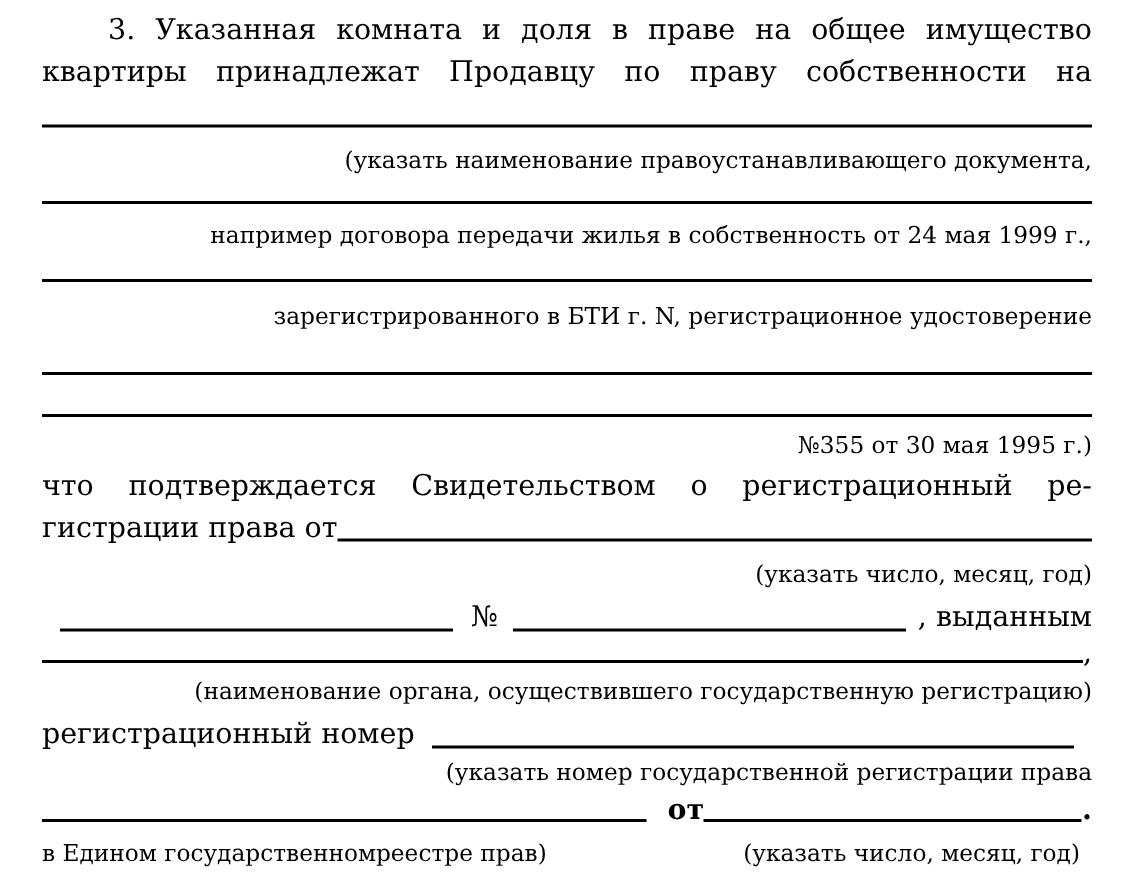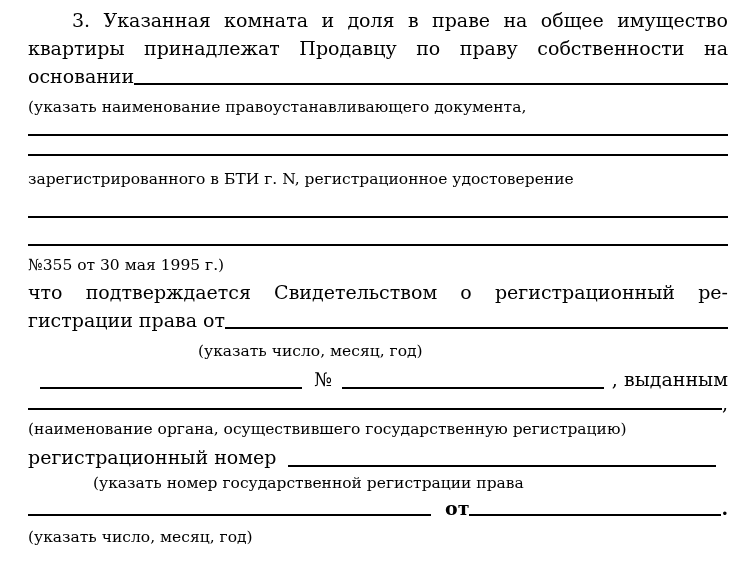--- a/index.html
+++ b/index.html
@@ -26,21 +26,21 @@
     white-space: nowrap;
   }
   .fill {
     flex: 1 1 auto;
     border-bottom: 2px solid #000;
     margin-bottom: 5px;
     min-width: 10px;
   }
   .caption {
     font-size: 15.5px; line-height: 22px;
-    text-align: left;
+    text-align: right;
     white-space: nowrap;
   }
   .blank-line {
     border-bottom: 2px solid #000;
   }
   .b1 { height: 16px; }
   .b2 { height: 18px; }
   .b3 { height: 26px; }
   .b4 { height: 26px; }
   .mt6  { margin-top: 6px; }
@@ -79,28 +79,28 @@
 </head>
 <body>
 
 <div class="page">
 
   <div class="body-line indent">3. Указанная комната и доля в праве на общее имущество</div>
 
   <div class="body-line">квартиры принадлежат Продавцу по праву собственности на</div>
 
   <div class="fill-row">
-    <span>основании</span>
     <span class="fill"></span>
   </div>
 
   <div class="caption mt6">(указать наименование правоустанавливающего документа,</div>
 
   <div class="blank-line b1"></div>
 
+  <div class="caption mt10">например договора передачи жилья в собственность от 24 мая 1999 г.,</div>
 
   <div class="blank-line b2"></div>
 
   <div class="caption mt12">зарегистрированного в БТИ г. N, регистрационное удостоверение</div>
 
   <div class="blank-line b3"></div>
 
   <div class="blank-line b4"></div>
 
   <div class="caption mt8">№355 от 30 мая 1995 г.)</div>
@@ -136,16 +136,17 @@
   <div class="caption shift-right-sm">(указать номер государственной регистрации права</div>
 
   <div class="bottom-row">
     <span class="fill fill-left"></span>
     <span class="from-word">от</span>
     <span class="fill fill-right"></span>
     <span>.</span>
   </div>
 
   <div class="footer-row">
+    <span>в Едином государственномреестре прав)</span>
     <span class="right">(указать число, месяц, год)</span>
   </div>
 
 </div>
 
 </body></html>

